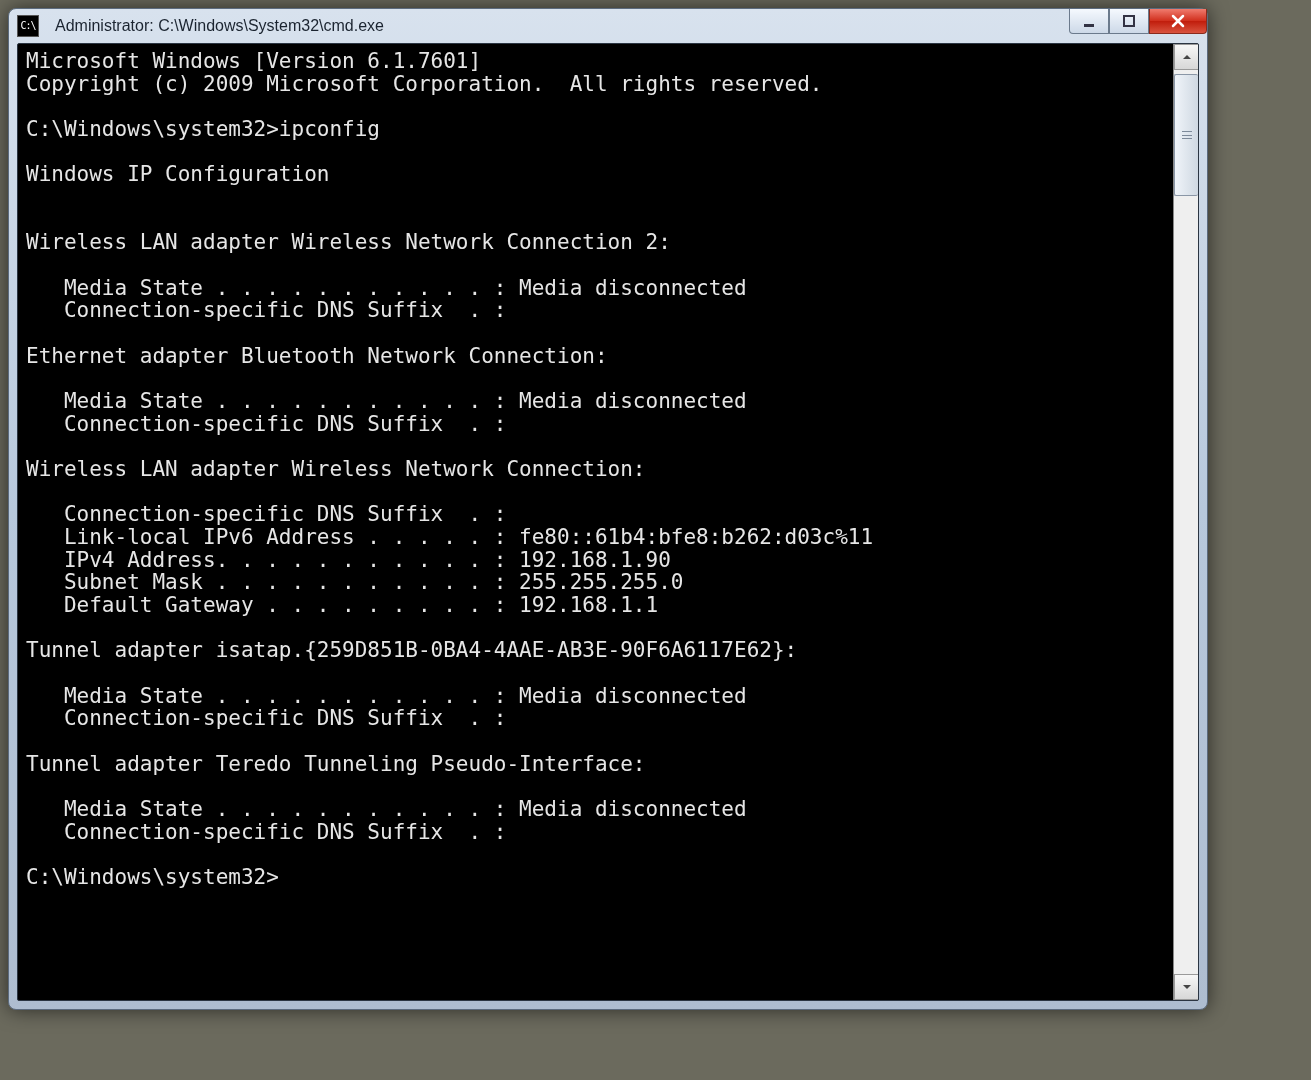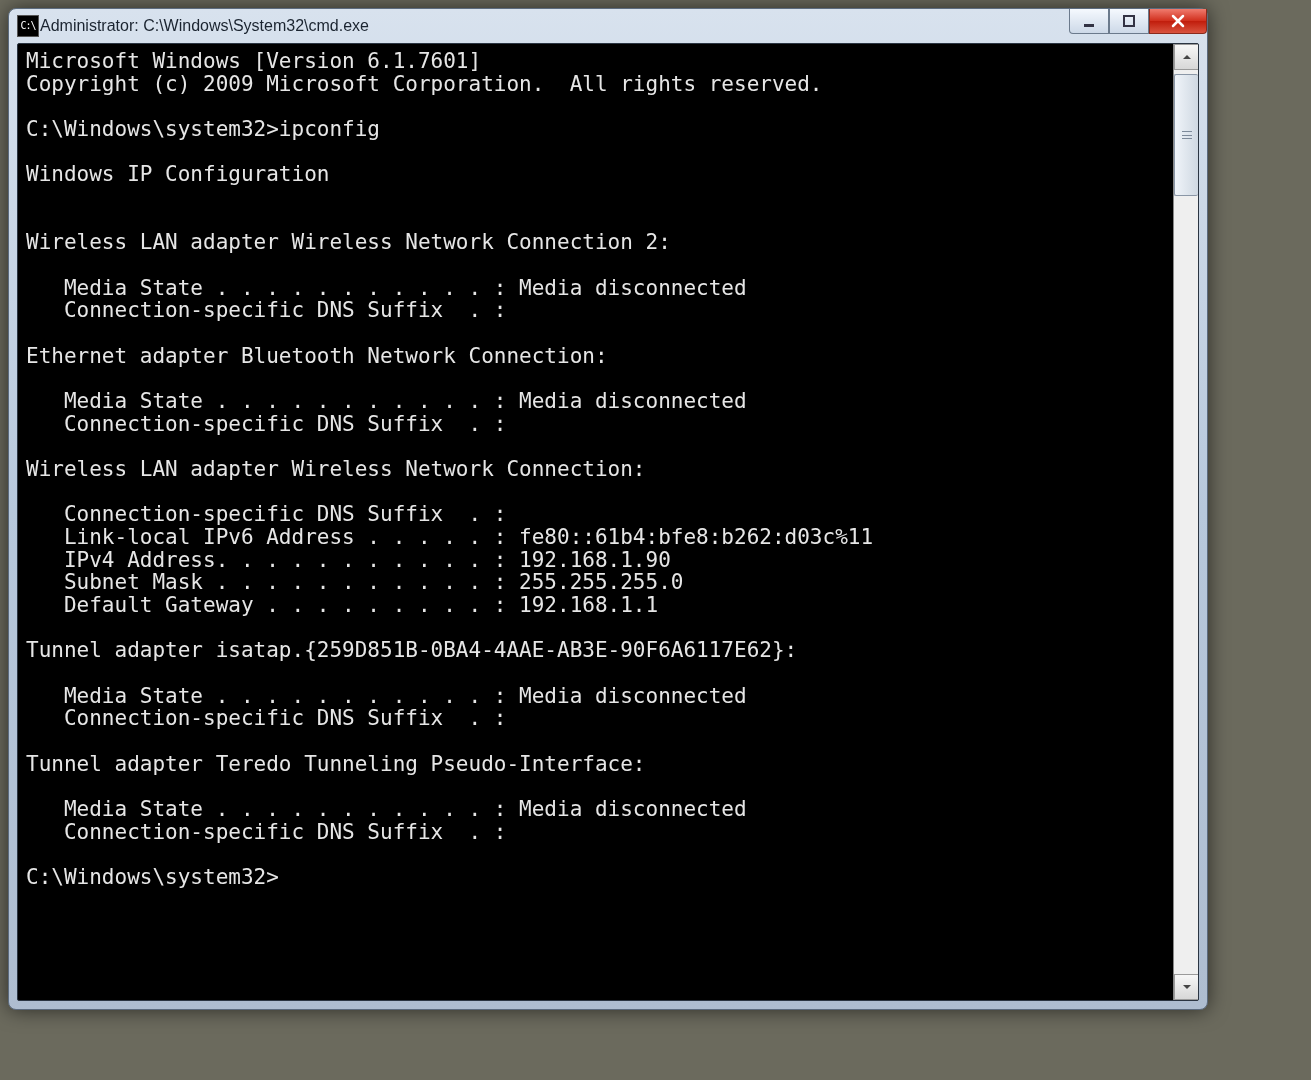--- a/index.html
+++ b/index.html
@@ -14,21 +14,21 @@
     height:34px;display:flex;align-items:center;
     padding:0 0 0 8px;
     border-top-left-radius:6px;border-top-right-radius:6px;
   }
   .titlebar-icon{
     width:20px;height:20px;background:#000;border:1px solid #555;
     display:flex;align-items:center;justify-content:center;
     color:#fff;font:10px/1 monospace;letter-spacing:-1px;
   }
   .title-text{
-    margin-left:1px;color:#1b2430;font:16px/1 "Segoe UI",sans-serif;
+    margin-left:16px;color:#1b2430;font:16px/1 "Segoe UI",sans-serif;
     flex:0 0 auto;
   }
   .titlebar-spacer{flex:1;}
   .winbtns{display:flex;align-items:flex-start;height:100%;}
   .winbtn{
     width:38px;height:24px;margin-top:0;
     border:1px solid #6b7a8c;border-top:0;
     background:linear-gradient(to bottom,#f5f9fe,#cdd9e8);
     display:flex;align-items:center;justify-content:center;
     color:#334;cursor:pointer;

